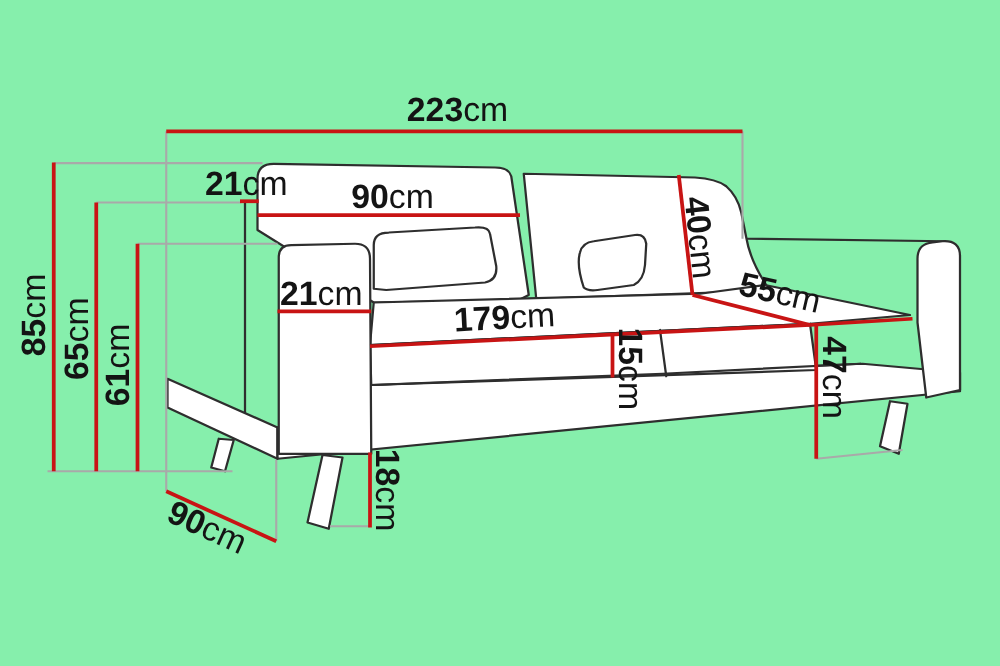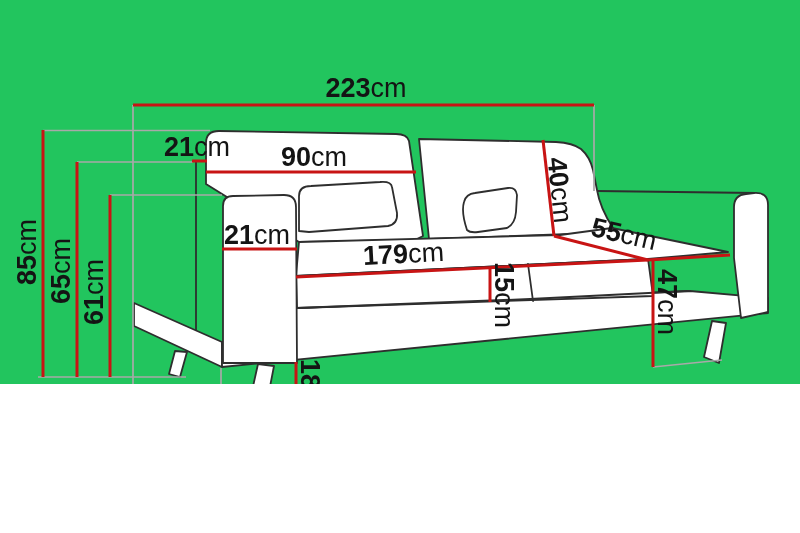--- a/index.html
+++ b/index.html
@@ -1,16 +1,16 @@
 <!DOCTYPE html>
 <html><head>
 <meta charset="utf-8">
 <style>
   html,body{margin:0;padding:0;background:#ffffff;}
-  .stage{position:relative;width:800px;height:384px;background:#22c55e;overflow:hidden;}
+  .stage{position:relative;width:800px;height:533px;background:#86efac;overflow:hidden;}
   svg{display:block;}
   text{font-family:"Liberation Sans","DejaVu Sans",sans-serif;font-size:27px;fill:#141414;}
   .num{font-weight:700;}
   .unit{font-weight:400;}
   .sketch{stroke:#2e2e2e;stroke-width:1.8;fill:none;stroke-linecap:round;stroke-linejoin:round;}
   .sketch-fill{stroke:#2e2e2e;stroke-width:1.8;fill:#ffffff;stroke-linejoin:round;}
   .ext{stroke:#a9a9a9;stroke-width:1.7;fill:none;}
   .dim{stroke:#c81414;stroke-width:3;fill:none;stroke-linecap:butt;}
 </style>
 </head>

